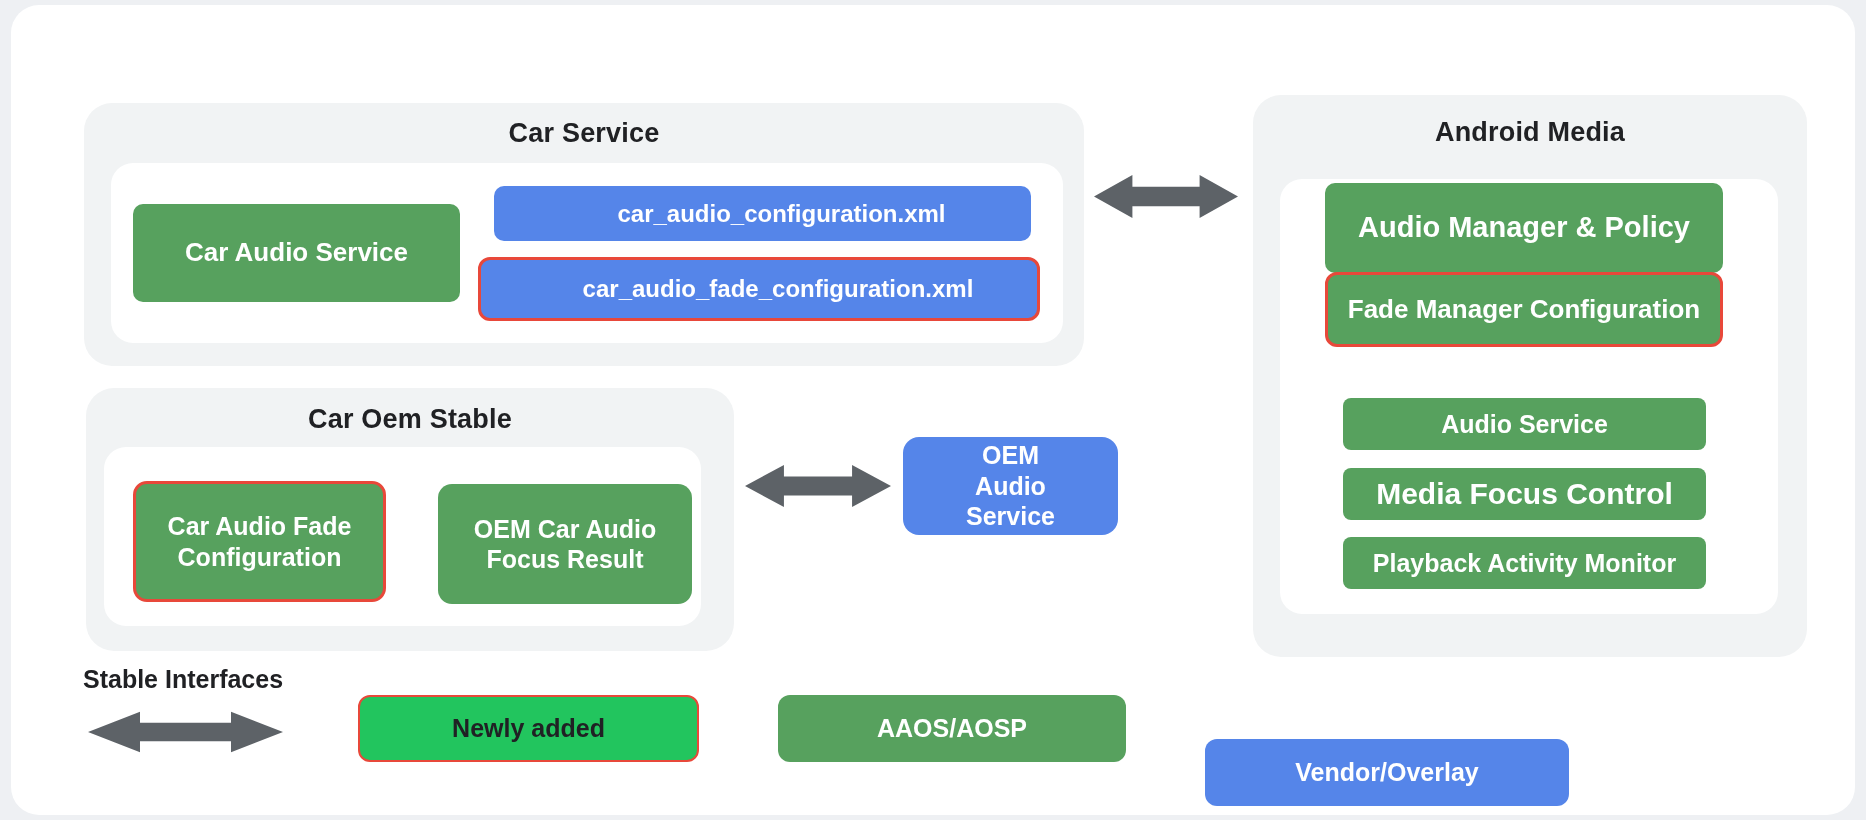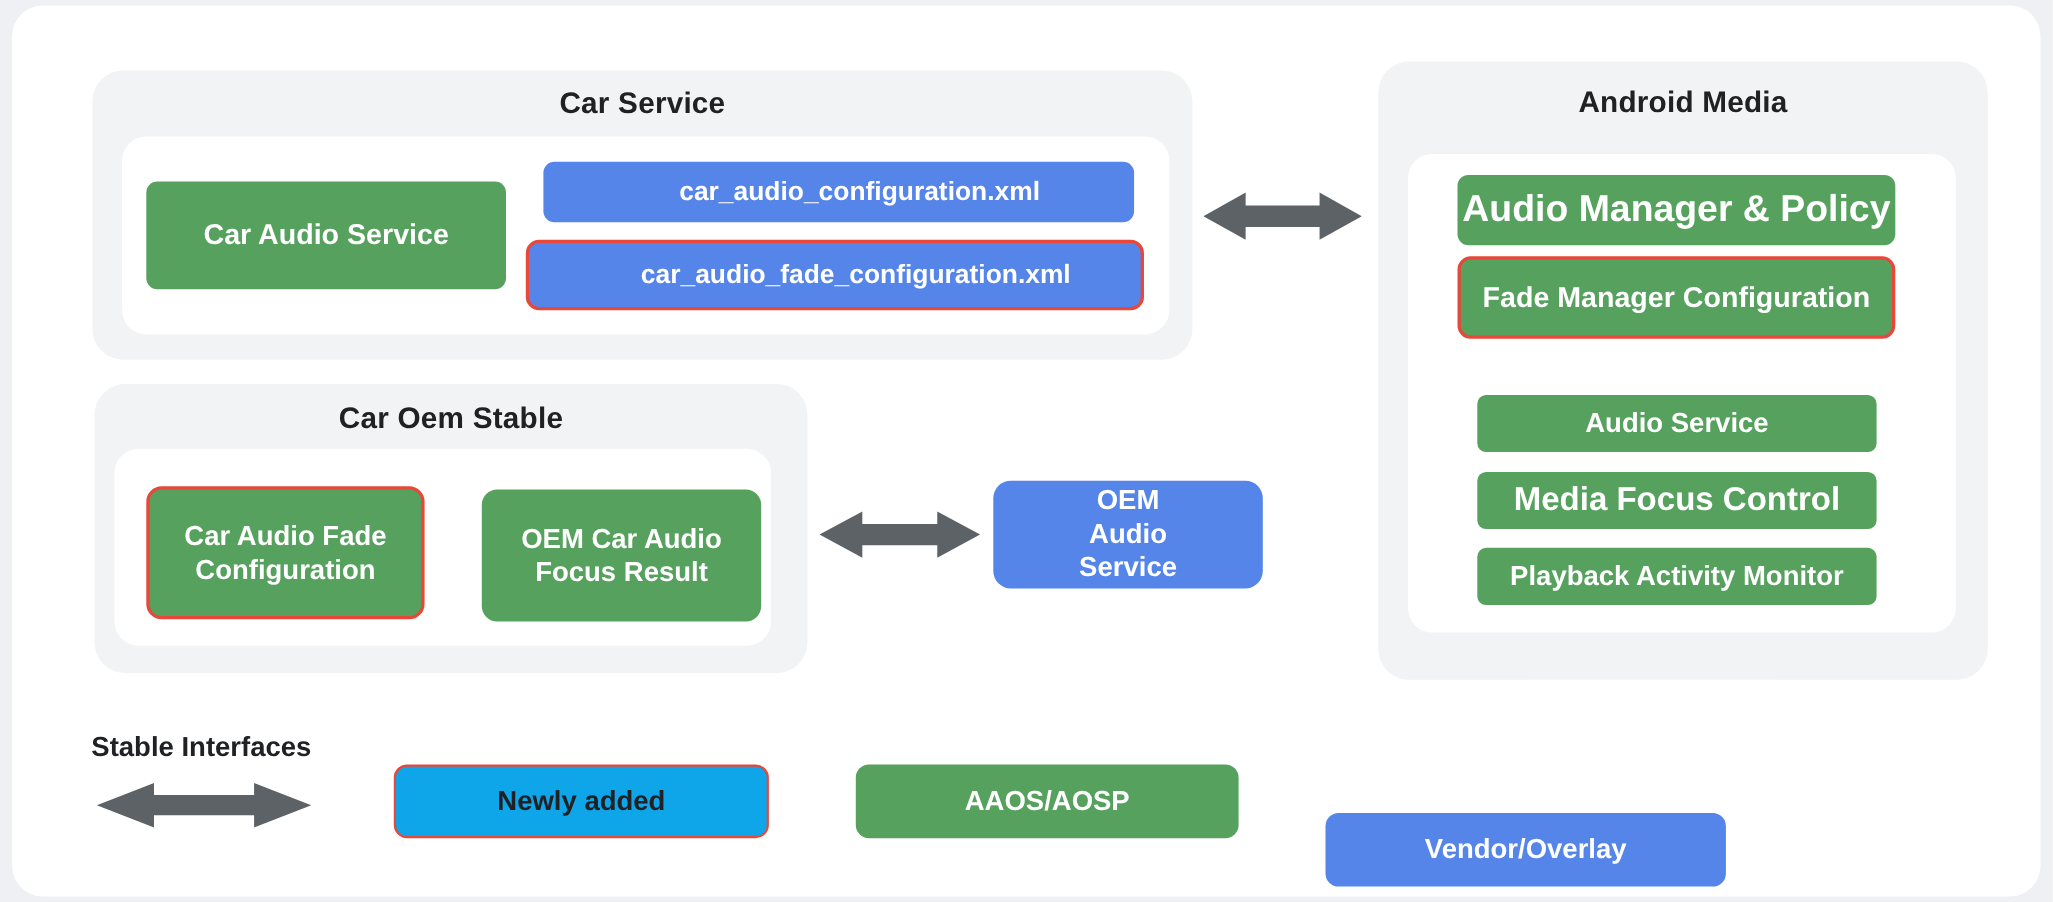--- a/index.html
+++ b/index.html
@@ -8,21 +8,21 @@
     font-family:"Liberation Sans","DejaVu Sans",sans-serif;
     background:var(--page-bg,#eef0f3);
     overflow:hidden;
   }
   .stage{position:relative;width:1866px;height:820px;background:var(--page-bg,#eef0f3);}
   .card{
     position:absolute;left:11px;top:5px;width:1844px;height:810px;
     background:#ffffff;border-radius:28px;
   }
   .container{
-    position:absolute;background:var(--container-gray,#f1f3f4);border-radius:28px;
+    position:absolute;background:var(--container-gray,#f1f3f4);border-radius:28px;margin-top:39px;
   }
   .container-title{
     position:absolute;left:0;right:0;text-align:center;
     font-size:27px;font-weight:700;color:var(--text-dark,#202124);
     letter-spacing:.2px;
   }
   .panel{position:absolute;background:#ffffff;border-radius:22px;}
   .box{
     position:absolute;display:flex;align-items:center;justify-content:center;
     text-align:center;font-weight:700;color:#ffffff;box-sizing:border-box;
@@ -37,54 +37,54 @@
   .car-service .container-title{top:15px;}
   .car-service .panel{left:27px;top:60px;width:952px;height:180px;}
   .car-audio-service{left:22px;top:41px;width:327px;height:98px;border-radius:10px;font-size:26px;}
   .config-xml{left:383px;top:23px;width:537px;height:55px;border-radius:10px;font-size:24px;}
   .fade-config-xml{left:367px;top:94px;width:562px;height:64px;border-radius:12px;font-size:24px;}
 
   
   .android-media{left:1242px;top:51px;width:554px;height:562px;}
   .android-media .container-title{top:22px;}
   .android-media .panel{left:27px;top:84px;width:498px;height:435px;}
-  .am-box-0{left:45px;top:19px;width:398px;height:64px;border-radius:10px;font-size:34px;}
+  .am-box-0{left:45px;top:4px;width:398px;height:90px;border-radius:10px;font-size:29px;}
   .am-box-1{left:45px;top:93px;width:398px;height:75px;border-radius:12px;font-size:26px;}
   .am-box-2{left:63px;top:219px;width:363px;height:52px;border-radius:8px;font-size:25px;}
   .am-box-3{left:63px;top:289px;width:363px;height:52px;border-radius:8px;font-size:30px;}
   .am-box-4{left:63px;top:358px;width:363px;height:52px;border-radius:8px;font-size:25px;}
 
   
   .car-oem-focus{left:75px;top:344px;width:648px;height:263px;}
   .car-oem-focus .container-title{top:16px;}
   .car-oem-focus .panel{left:18px;top:59px;width:597px;height:179px;}
   .oem-fade-config{left:29px;top:34px;width:253px;height:121px;border-radius:14px;font-size:25px;padding:0 18px;}
   .oem-focus-result{left:334px;top:37px;width:254px;height:120px;border-radius:14px;font-size:25px;padding:0 18px;}
 
   
-  .oem-audio-service{left:892px;top:432px;width:245px;height:98px;border-radius:16px;font-size:25px;padding:0 63px;}
+  .oem-audio-service{left:892px;top:432px;width:215px;height:98px;border-radius:16px;font-size:25px;padding:0 63px;}
 
   
   .arrow{position:absolute;color:var(--arrow-gray,#5d6267);}
   .arrow svg{display:block;width:100%;height:100%;}
   .arrow-1{left:1083px;top:168px;width:144px;height:47px;}
   .arrow-2{left:734px;top:458px;width:146px;height:46px;}
   .arrow-legend{left:77px;top:705px;width:195px;height:44px;}
 
   
   .legend-label{
     position:absolute;left:72px;top:660px;
     font-size:25px;font-weight:700;color:var(--text-dark,#202124);
   }
   .legend-box{
     position:absolute;top:690px;height:67px;border-radius:12px;
     display:flex;align-items:center;justify-content:center;
     font-size:25px;font-weight:700;box-sizing:border-box;
   }
-  .legend-newly-added{left:347px;width:341px;background:#0ea5e9;
+  .legend-newly-added{left:347px;width:341px;background:#22c55e;
     border:2px solid var(--red,#e8483a);color:var(--text-dark,#202124);}
   .legend-aaos{left:767px;width:348px;background:var(--green,#57a15e);color:#fff;}
   .legend-vendor{left:1194px;width:364px;background:var(--blue,#5585e9);color:#fff;margin-top:44px;}
 </style>
 </head>
 <body>
 
 <div class="stage">
   <div class="card">
 

